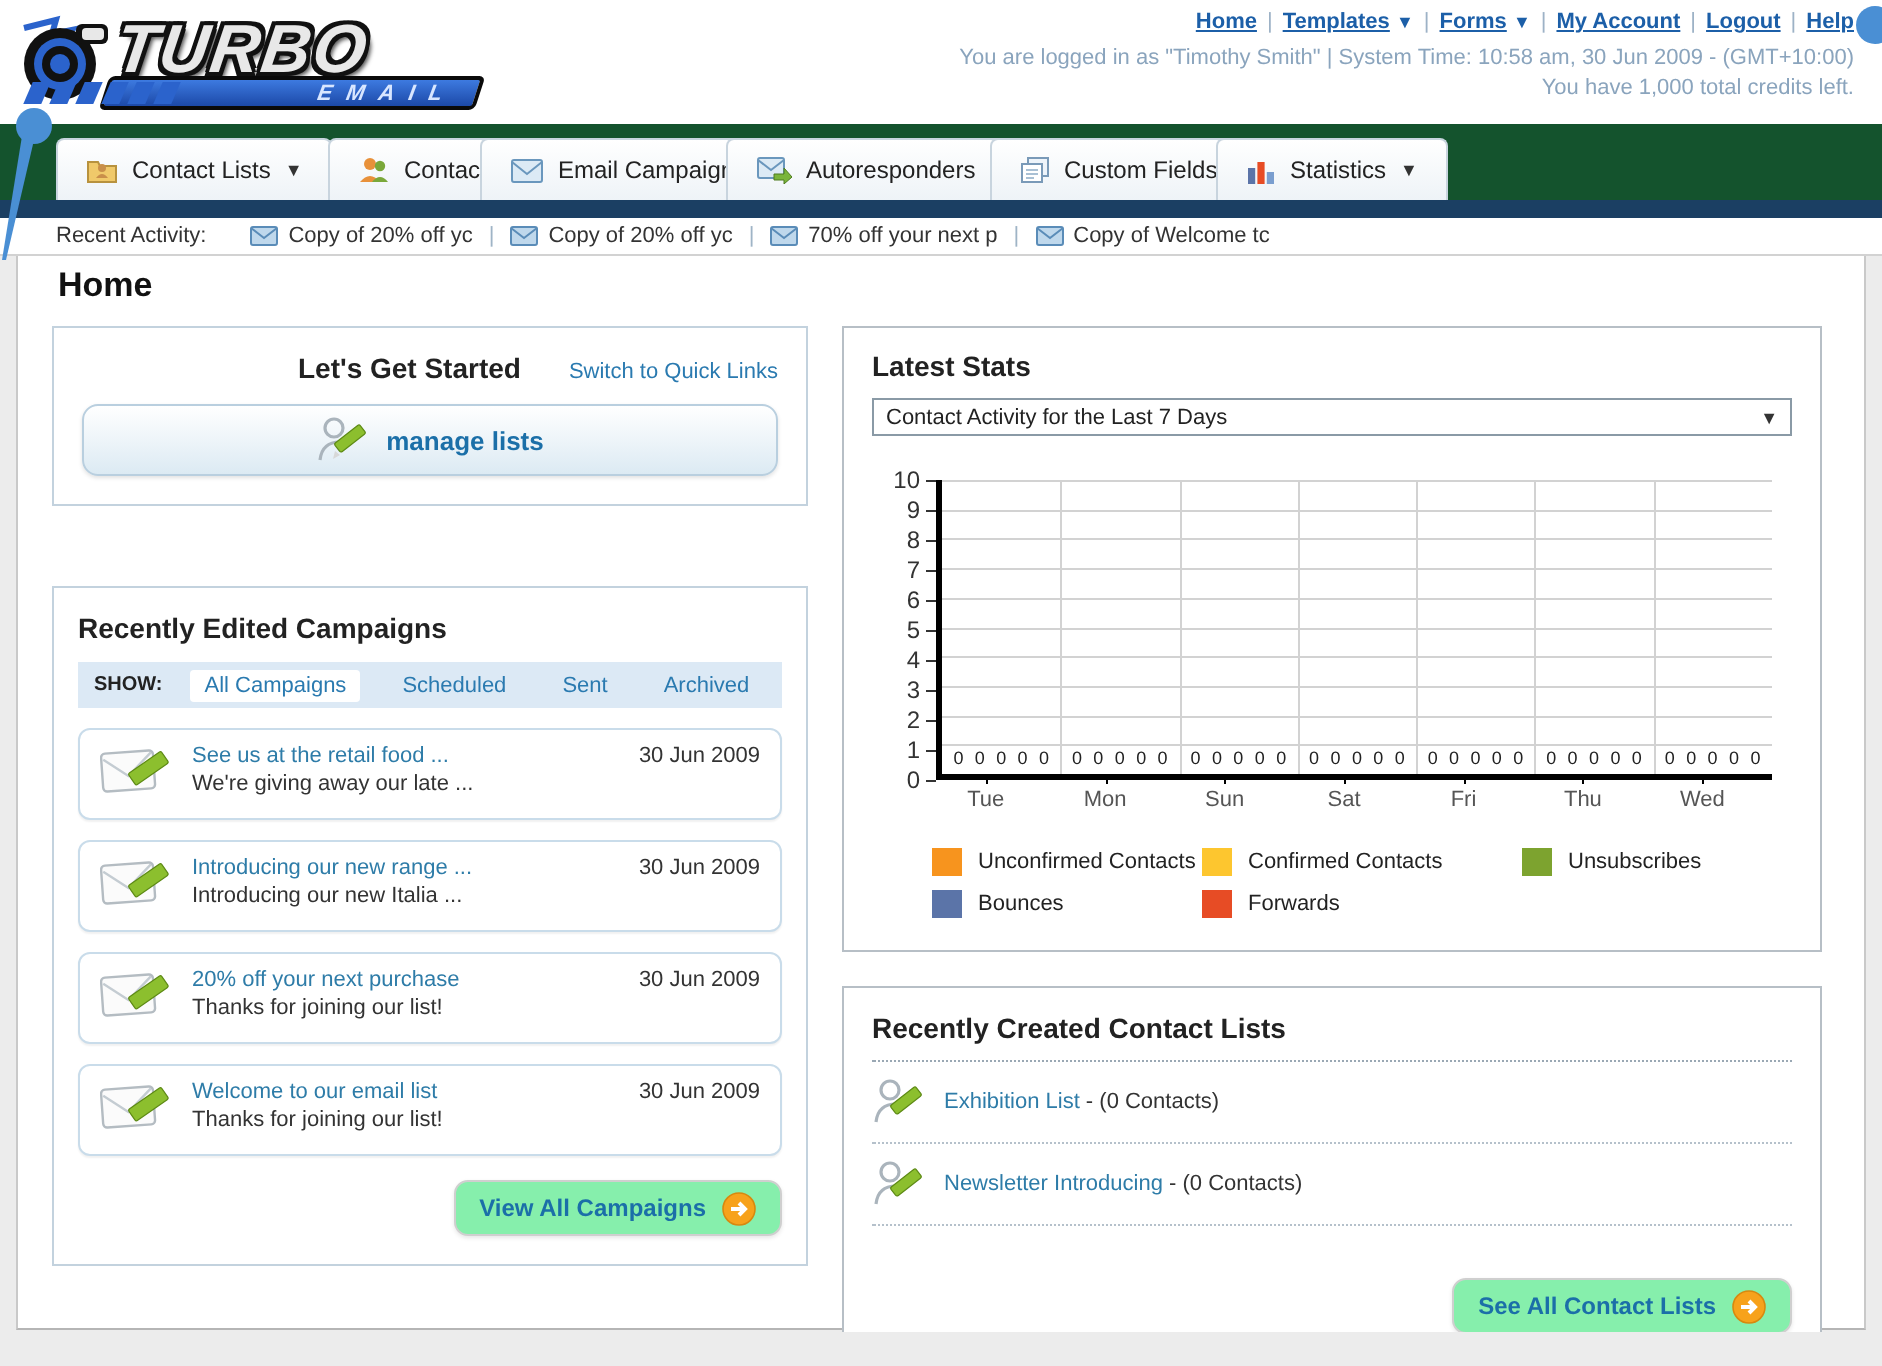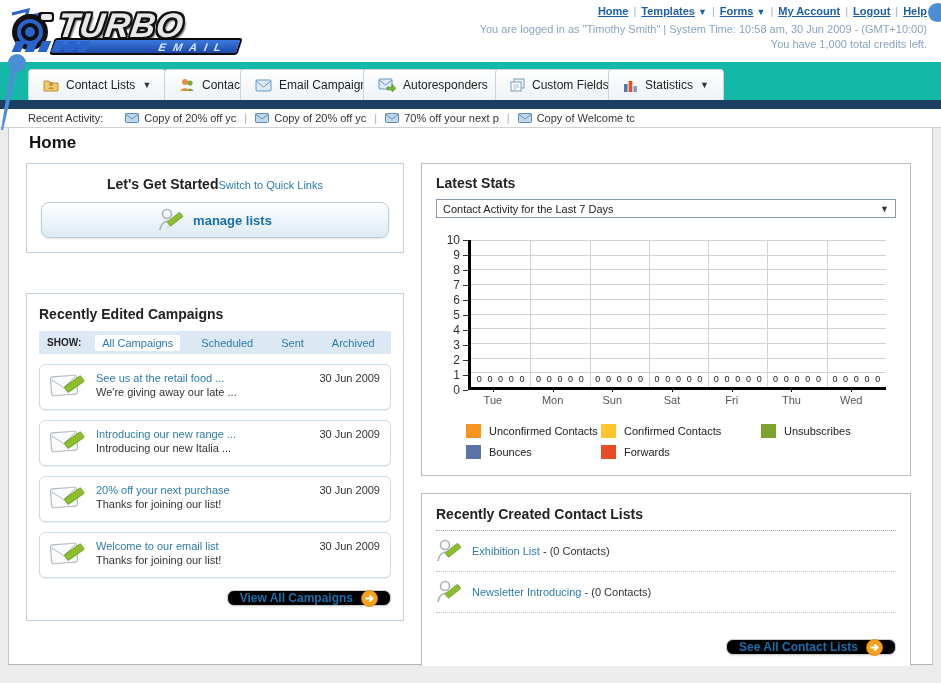--- a/index.html
+++ b/index.html
@@ -27,21 +27,21 @@
   #hdr-links a { color:#1c5fa8; text-decoration:underline; font-weight:bold; cursor:pointer; }
   #hdr-links .sep { color:#9db2c6; margin:0 5px; font-weight:normal; }
   #hdr-links .dd { color:#1c5fa8; font-size:9px; }
   #hdr-meta { position:absolute; right:14px; top:22px; text-align:right; font-size:11px;
         color:#8aa4bd; line-height:15px; }
 
   .callout-dot-right { position:absolute; right:-6px; top:3px; width:19px; height:19px;
         border-radius:50%; background:#4a8fd4; }
 
   
-  #tabbar { position:absolute; left:0; top:62px; width:941px; height:38px; background:#14b8a6; }
+  #tabbar { position:absolute; left:0; top:62px; width:941px; height:38px; background:#14532d; }
   .tab { position:absolute; bottom:0; height:31px; background:linear-gradient(#ffffff,#eef3f7);
         border:1px solid #c8d4de; border-bottom:none; border-radius:4px 4px 0 0;
         display:flex; align-items:center; gap:7px; padding:0 14px; cursor:pointer;
         font-size:12px; color:#222; white-space:nowrap; }
   .tab .arrow { font-size:9px; color:#333; }
   .tab svg { display:block; }
 
   #navybar { position:absolute; left:0; top:100px; width:941px; height:9px; background:#1b3f63; }
 
   
@@ -62,21 +62,21 @@
   
   .panel { background:#fff; border:1px solid #c3d2de; }
   .panel-gray { border:1px solid #b7bfc6; }
   .panel-title { font-size:14px; font-weight:bold; color:#222; }
 
   #col-left  { position:absolute; left:17px;  top:35px; width:378px; }
   #col-right { position:absolute; left:412px; top:35px; width:490px; }
 
   
   #gs-panel { padding:12px 14px 14px; }
-  #gs-head { display:flex; justify-content:center; align-items:baseline; }
+  #gs-head { display:flex; justify-content:flex-end; align-items:baseline;gap:24px; }
   #gs-switch { font-size:11px; color:#2a7ab0; cursor:pointer; }
   #gs-buttons { display:flex; gap:14px; margin-top:10px; }
   .big-btn { flex:1; height:36px; border:1px solid #b9cfdf; border-radius:8px;
         background:linear-gradient(#ffffff,#dcea f3); background:linear-gradient(#ffffff,#dceaf3);
         box-shadow:0 1px 2px rgba(0,0,0,.12); display:flex; align-items:center; justify-content:center;
         gap:9px; cursor:pointer; font-size:13px; font-weight:bold; color:#1b6fa8; }
 
   
   #camp-panel { margin-top:40px; padding:12px 12px 14px; }
   #show-bar { margin-top:9px; background:#dce9f5; height:23px; display:flex; align-items:center;
@@ -85,21 +85,21 @@
   .filter { color:#2a7ab0; cursor:pointer; padding:2px 7px; }
   .filter.selected { background:#fff; border-radius:2px; }
   .camp-item { margin-top:10px; border:1px solid #c9dcea; border-radius:6px; background:#fff;
         box-shadow:0 1px 1px rgba(0,0,0,.06); padding:7px 10px; display:flex; gap:10px; cursor:pointer; }
   .camp-item .txt { flex:1; }
   .camp-title { font-size:11px; color:#2e7ca8; }
   .camp-sub   { font-size:11px; color:#333; margin-top:2px; }
   .camp-date  { font-size:11px; color:#333; white-space:nowrap; }
   #camp-footer { margin-top:12px; display:flex; justify-content:flex-end; }
 
-  .pill-btn { background:#000000; border:1px solid #cfcfcf; border-radius:7px; height:16px;
+  .pill-btn { background:#86efac; border:1px solid #cfcfcf; border-radius:7px; height:28px;
         display:inline-flex; align-items:center; gap:8px; padding:0 12px; cursor:pointer;
         font-size:12px; font-weight:bold; color:#1b6fa8; box-shadow:0 1px 2px rgba(0,0,0,.1); }
 
   
   #stats-panel { padding:11px 14px 12px; }
   #stats-dd { margin-top:8px; height:19px; border:1px solid #8a9aa6; background:#fff;
         display:flex; align-items:center; justify-content:space-between; padding:0 6px;
         font-size:11px; color:#222; cursor:pointer; }
   #stats-dd .dd-arrow { font-size:9px; color:#333; }
 

